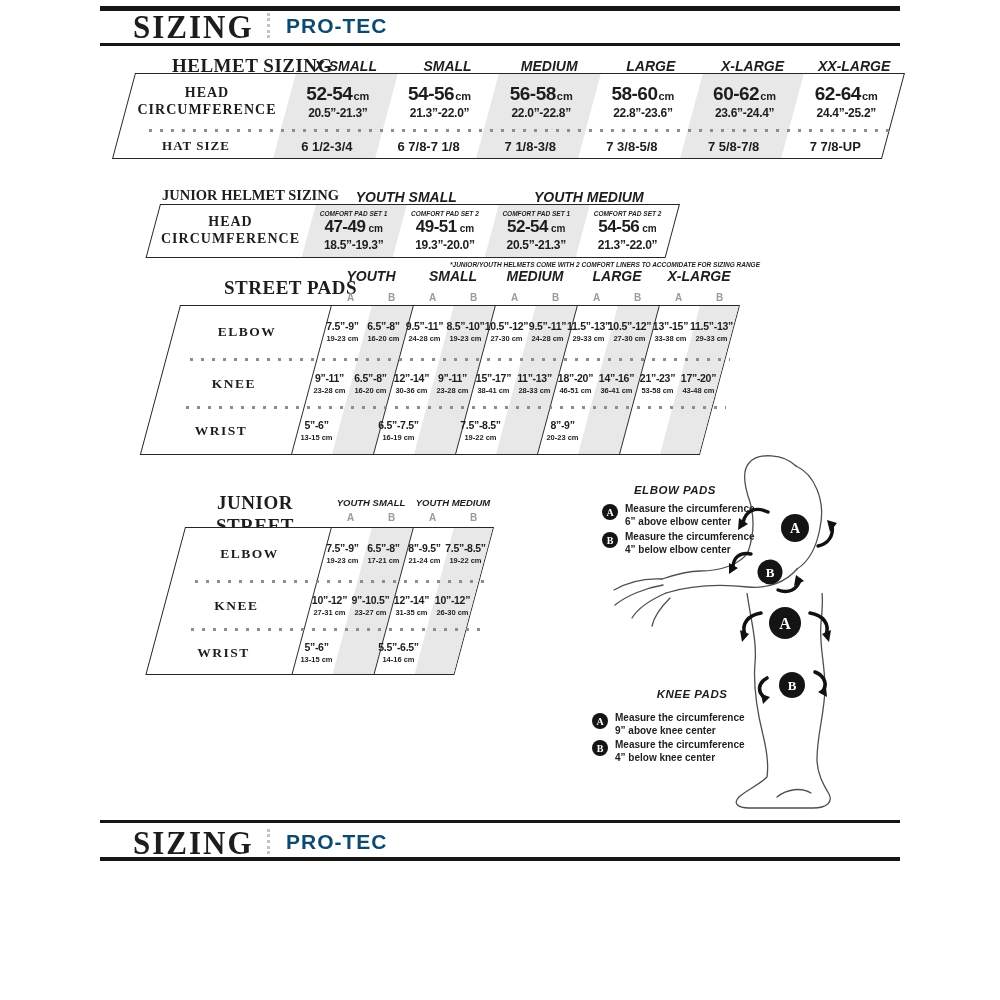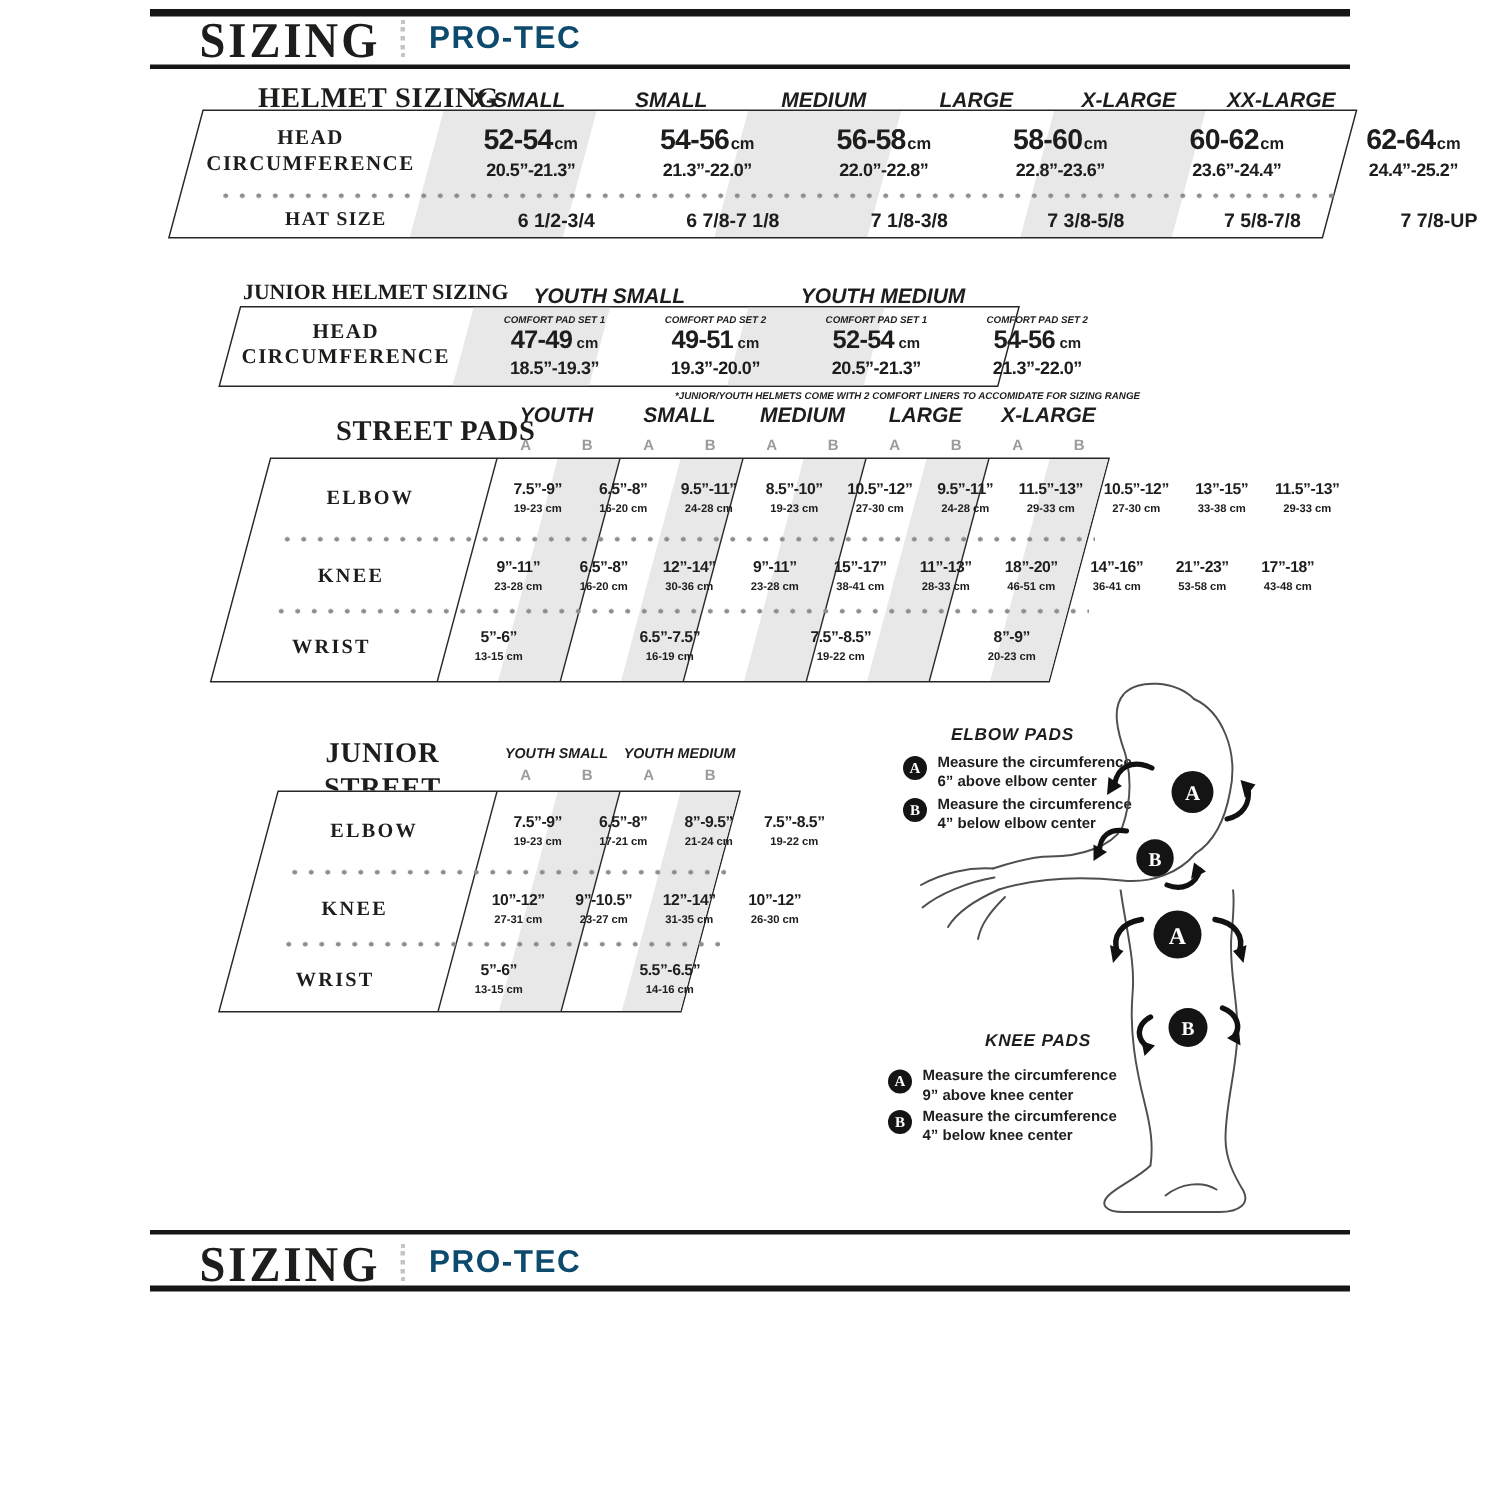--- a/index.html
+++ b/index.html
@@ -16,21 +16,21 @@
   
   .skew{transform:skewX(-15deg);transform-origin:top left;border:1.6px solid #262626;
         background:#fff;overflow:hidden;box-sizing:border-box;}
   .stripe{position:absolute;top:0;bottom:0;background:#e8e8e8;}
   .vline{position:absolute;top:0;bottom:0;width:1.3px;background:#2a2a2a;}
   
   .dots{position:absolute;height:5px;
         background-image:radial-gradient(circle,#8d8d8d 1.5px,transparent 1.7px);
         background-size:11px 5px;background-position:left center;background-repeat:repeat-x;}
   
-  .trow{position:absolute;left:0;right:0;display:grid;align-content:center;gap:16px;}
+  .trow{position:absolute;left:0;right:0;display:grid;align-content:center;}
   .cell{display:flex;flex-direction:column;align-items:center;justify-content:center;text-align:center;}
   .cmval{font-size:19px;font-weight:700;letter-spacing:-0.5px;line-height:1;}
   .cmval .unit{font-size:11px;font-weight:700;margin-left:1px;letter-spacing:0;}
   .inval{font-size:12px;font-weight:700;margin-top:3px;letter-spacing:-0.3px;}
   .hatval{font-size:13px;font-weight:700;}
   .rowlabel{font-size:14px;line-height:1.2;letter-spacing:1px;text-align:center;
             display:flex;flex-direction:column;justify-content:center;}
   .colhead{font-size:14px;font-weight:700;font-style:italic;text-align:center;letter-spacing:0;}
   .abhead{font-size:10px;font-weight:700;color:#9b9b9b;text-align:center;}
   .padset{font-size:6.5px;font-weight:700;font-style:italic;letter-spacing:0;}
@@ -96,21 +96,21 @@
     <div class="cell">
         <div class="cmval"><span>60-62</span><span class="unit">cm</span></div>
         <div class="inval">23.6”-24.4”</div>
       </div>
     <div class="cell">
         <div class="cmval"><span>62-64</span><span class="unit">cm</span></div>
         <div class="inval">24.4”-25.2”</div>
       </div>
   </div>
   <div class="dots" style="top:55px;left:10px;right:14px;"></div>
-  <div class="trow" style="top:61px;height:24px;grid-template-columns:160px repeat(6,101.7px);transform:translateX(-19px);padding-left:28px;">
+  <div class="trow" style="top:61px;height:24px;grid-template-columns:160px repeat(6,101.7px);transform:translateX(-19px);">
     <div class="rowlabel serif" style="font-size:13px;">HAT SIZE</div>
     <div class="cell hatval">6 1/2-3/4</div>
     <div class="cell hatval">6 7/8-7 1/8</div>
     <div class="cell hatval">7 1/8-3/8</div>
     <div class="cell hatval">7 3/8-5/8</div>
     <div class="cell hatval">7 5/8-7/8</div>
     <div class="cell hatval">7 7/8-UP</div>
   </div>
 </div>
 
@@ -262,21 +262,21 @@
       </div>
     <div class="cell scell">
         <div class="v">14”-16”</div>
         <div class="c">36-41 cm</div>
       </div>
     <div class="cell scell">
         <div class="v">21”-23”</div>
         <div class="c">53-58 cm</div>
       </div>
     <div class="cell scell">
-        <div class="v">17”-18”</div>
+        <div class="v">17”-20”</div>
         <div class="c">43-48 cm</div>
       </div>
   </div>
   <div class="dots" style="top:100px;left:2px;right:14px;"></div>
   <div class="trow" style="top:106px;height:40px;grid-template-columns:150px repeat(10,41px);transform:translateX(-34px);">
     <div class="rowlabel serif padlabel">WRIST</div>
     <div class="cell scell">
         <div class="v">5”-6”</div>
         <div class="c">13-15 cm</div>
       </div>

